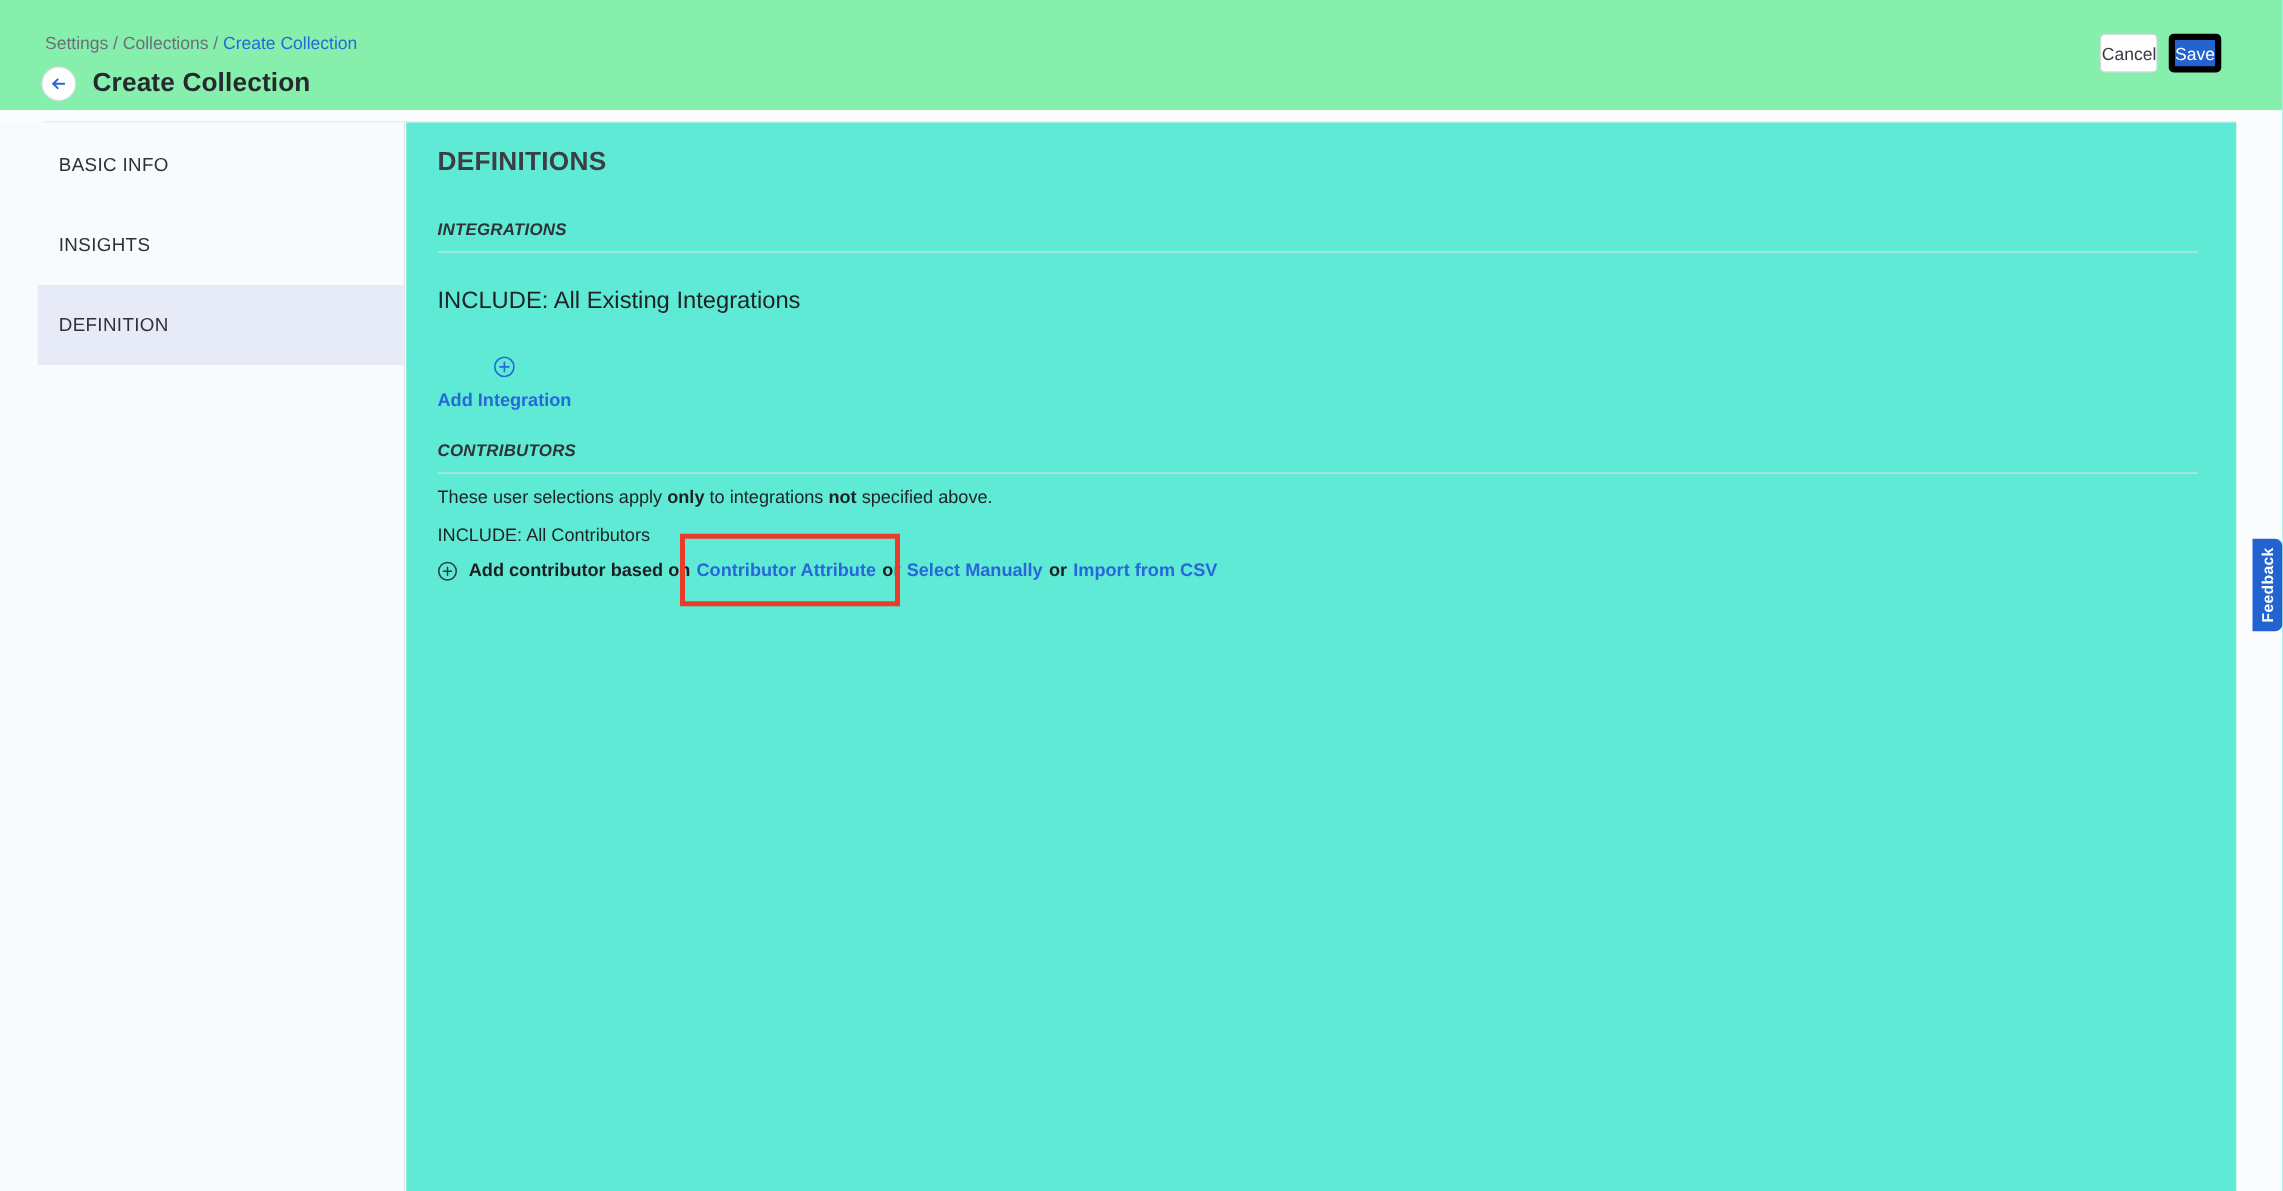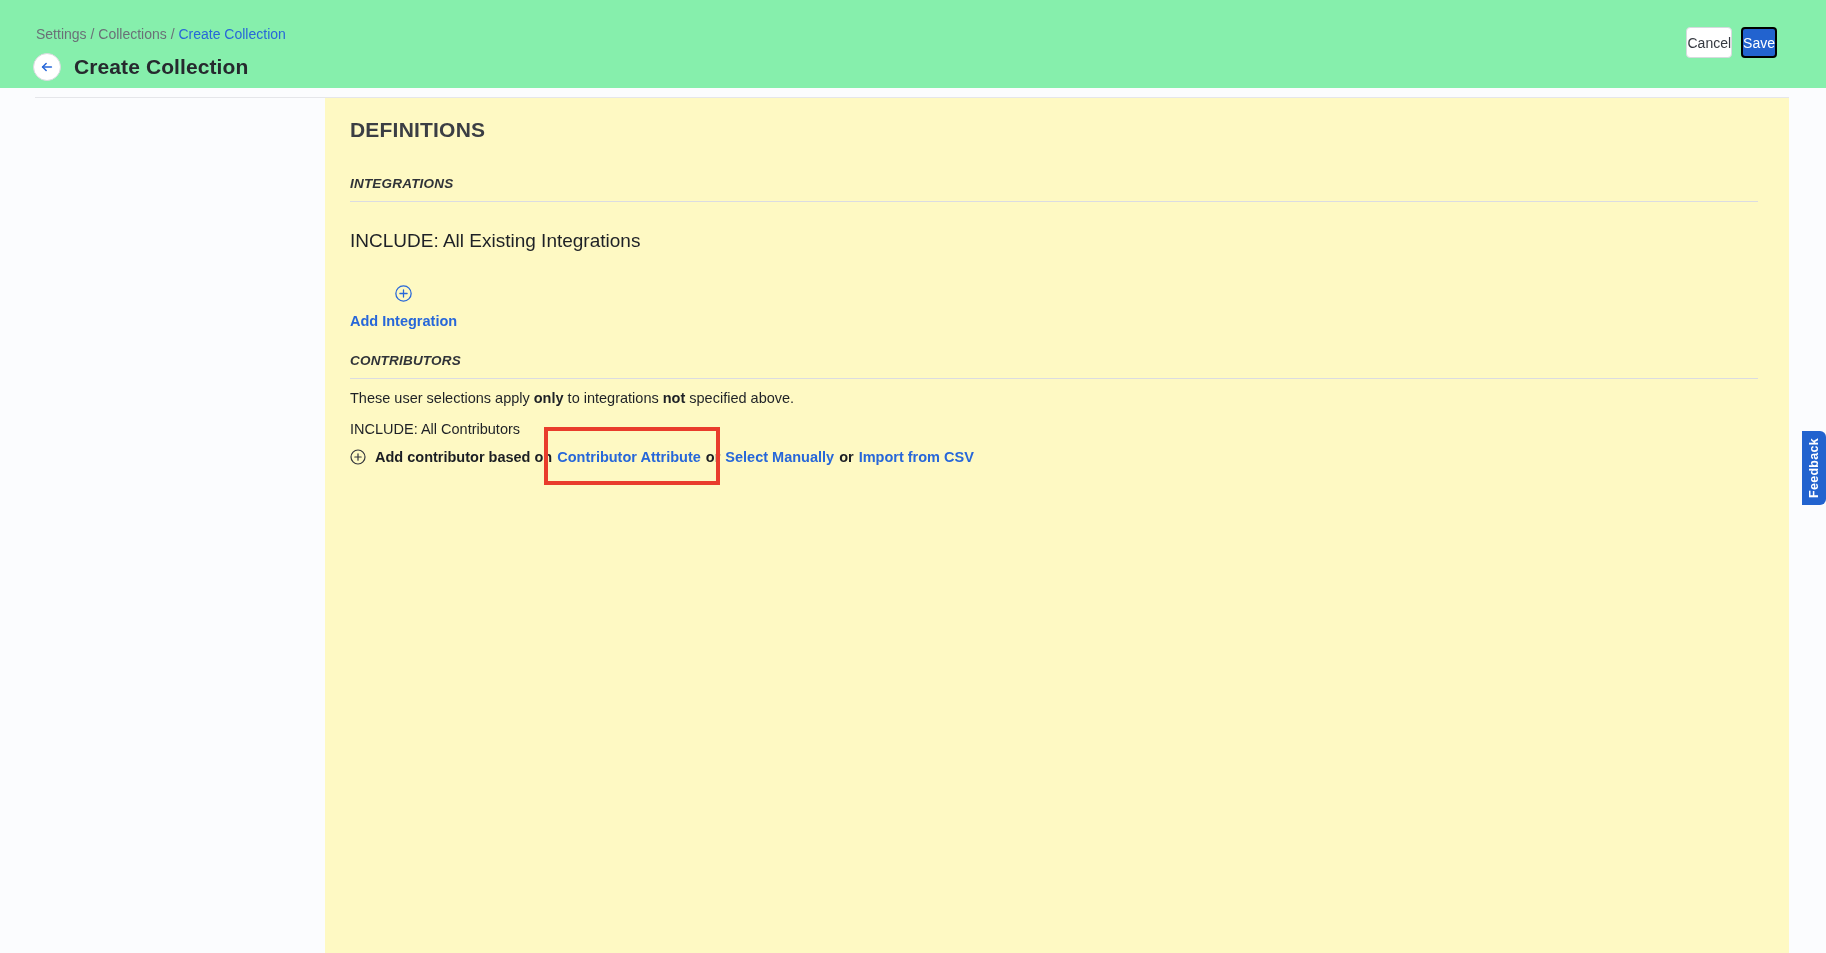--- a/index.html
+++ b/index.html
@@ -20,37 +20,37 @@
   .title-row { position:absolute; left:33px; top:53px; display:flex; align-items:center; gap:13px; }
   .back-btn {
     width:28px; height:28px; border-radius:50%; background:#ffffff;
     border:1px solid #d8dade; display:flex; align-items:center; justify-content:center;
     cursor:pointer; color:#2767d9;
   }
   .page-title { font-size:21px; font-weight:700; color:#26292e; letter-spacing:.1px; }
   .topbar-actions { position:absolute; right:49px; top:27px; display:flex; gap:9px; }
   .btn { height:31px; border-radius:4px; font-size:14px; font-family:inherit; cursor:pointer; padding:0 0; }
   .btn-cancel { background:#ffffff; border:1px solid #d7dade; color:#363a41; }
-  .btn-save { background:#2263cf; border:2px solid #000000; color:#ffffff; }
+  .btn-save { background:#2263cf; border:5px solid #000000; color:#ffffff; }
 
   
   .sidebar {
     position:absolute; top:98px; left:0; bottom:0; width:324px;
     background:#f8fafd; border-right:1px solid #e5e6ea; padding-top:2px;
   }
   .side-item {
     height:64px; margin-left:30px; display:flex; align-items:center;
     padding-left:17px; font-size:15px; color:#2e3136; letter-spacing:.3px; cursor:pointer;
   }
   .side-item.active { background:#e7ebf7; }
 
   
   .content {
     position:absolute; top:98px; left:325px; width:1464px; bottom:0;
-    background:#fef9c3; padding:20px 31px 0 25px;
+    background:#5eead4; padding:20px 31px 0 25px;
   }
   .content h1 { font-size:21px; font-weight:600; color:#3b3e44; letter-spacing:.2px; }
   .section-label { margin-top:34px; font-size:13.5px; font-weight:600; color:#303338; letter-spacing:.2px;font-style:italic; }
   .section-label.contributors { margin-top:24px; }
   .section-divider { margin-top:10px; height:1px; background:#dbdce1; border:none; }
   .include-line { margin-top:28px; font-size:19px; color:#1e2126; }
   .add-integration {
     margin-top:33px; display:flex; align-items:center; gap:11px;
     color:#2767d9; font-size:14.5px; font-weight:600; cursor:pointer; width:max-content;flex-direction:column;
   }
@@ -104,20 +104,25 @@
       <div class="page-title">Create Collection</div>
     </div>
 
     <div class="topbar-actions">
       <button class="btn btn-cancel">Cancel</button>
       <button class="btn btn-save">Save</button>
     </div>
     <div class="topbar-divider"></div>
   </div>
 
+  <div class="sidebar">
+    <div class="side-item">BASIC INFO</div>
+    <div class="side-item">INSIGHTS</div>
+    <div class="side-item active">DEFINITION</div>
+  </div>
 
   <div class="content">
     <h1>DEFINITIONS</h1>
 
     <div class="section-label">INTEGRATIONS</div>
     <hr class="section-divider">
 
     <div class="include-line">INCLUDE: All Existing Integrations</div>
 
     <div class="add-integration">

